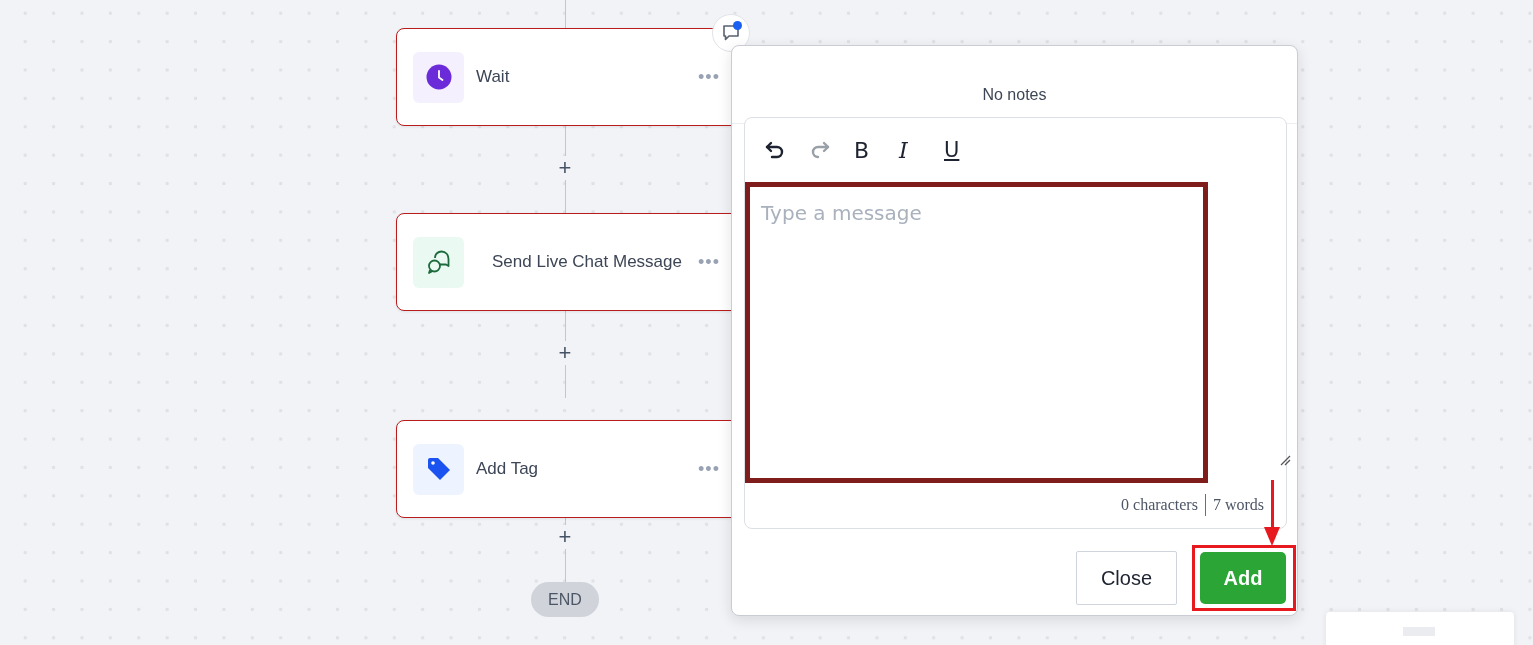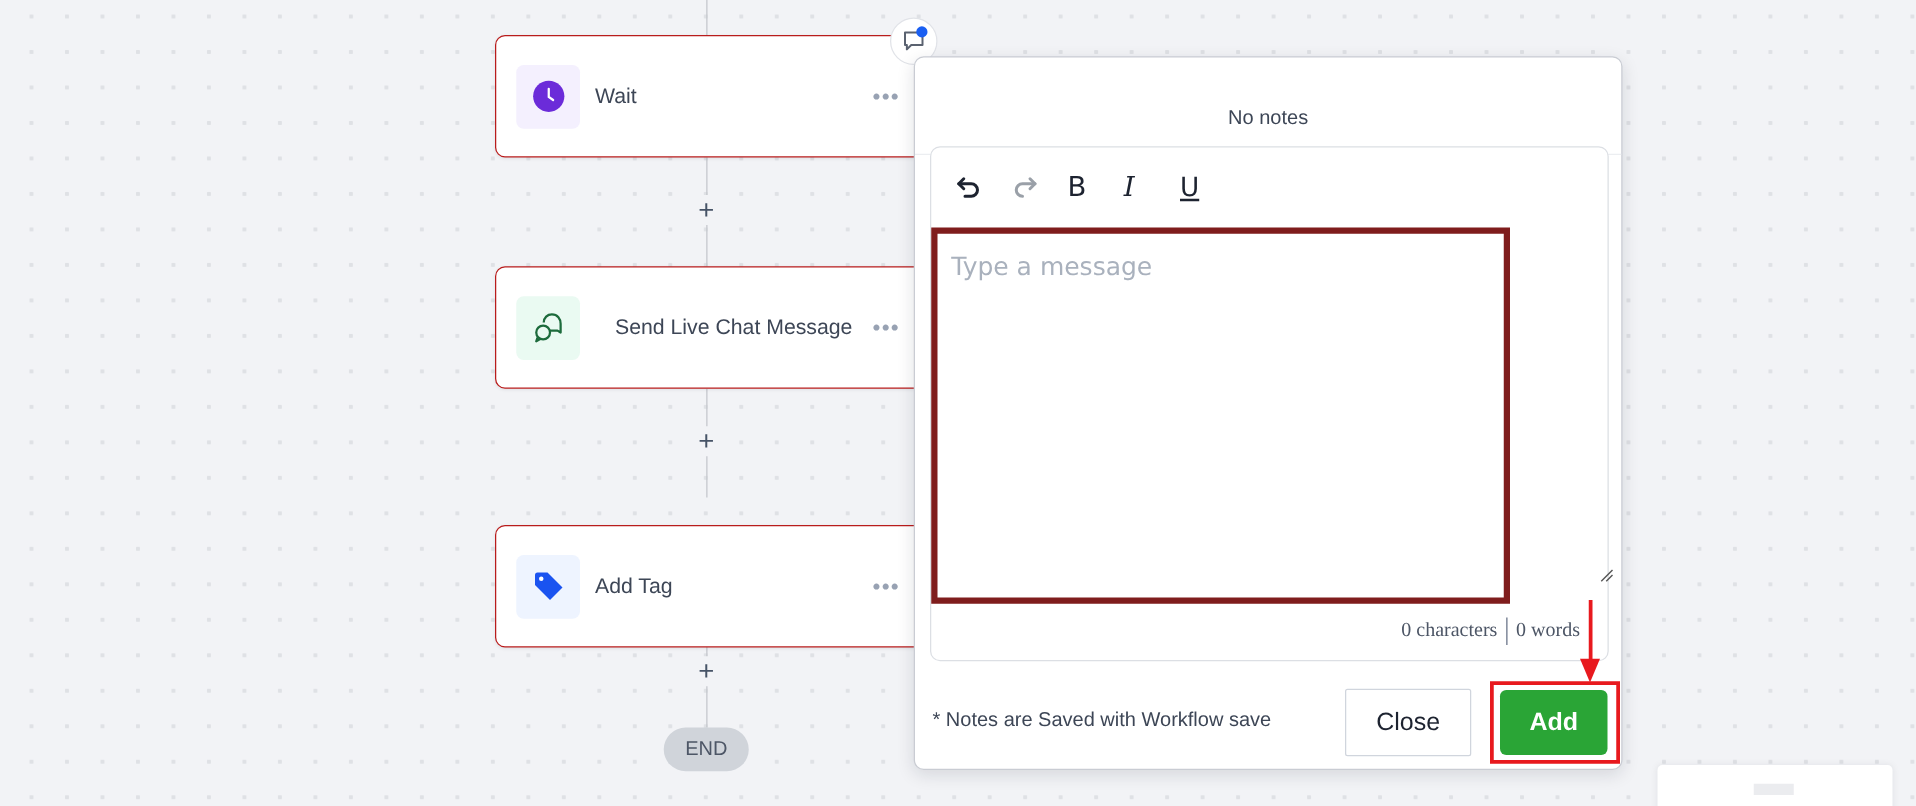--- a/index.html
+++ b/index.html
@@ -193,30 +193,29 @@
         <span style="font-family:'DejaVu Serif',serif;font-style:italic;font-size:22px;text-decoration:none;">I</span>
       </div>
       <div class="tb-btn">
         <span style="font-family:'DejaVu Sans',sans-serif;font-size:21px;text-decoration:underline;">U</span>
       </div>
     </div>
     <div class="message-area">Type a message</div>
     <div class="counter">
       <span>0 characters</span>
       <span class="sep"></span>
-      <span>0 words</span>
+      <span>7 words</span>
     </div>
   </div>
 
   <svg class="resize-grip" viewBox="0 0 12 12" stroke="#555" stroke-width="1.2">
     <line x1="2" y1="11" x2="11" y2="2"></line>
     <line x1="6" y1="11" x2="11" y2="6"></line>
   </svg>
 
-  <div class="footnote">* Notes are Saved with Workflow save</div>
   <button class="btn-close">Close</button>
   <div class="add-highlight"></div>
   <button class="btn-add">Add</button>
 </div>
 
 <div class="arrow-line"></div>
 <div class="arrow-head"></div>
 
 <div class="minimap">
   <div class="minimap-bar"></div>

